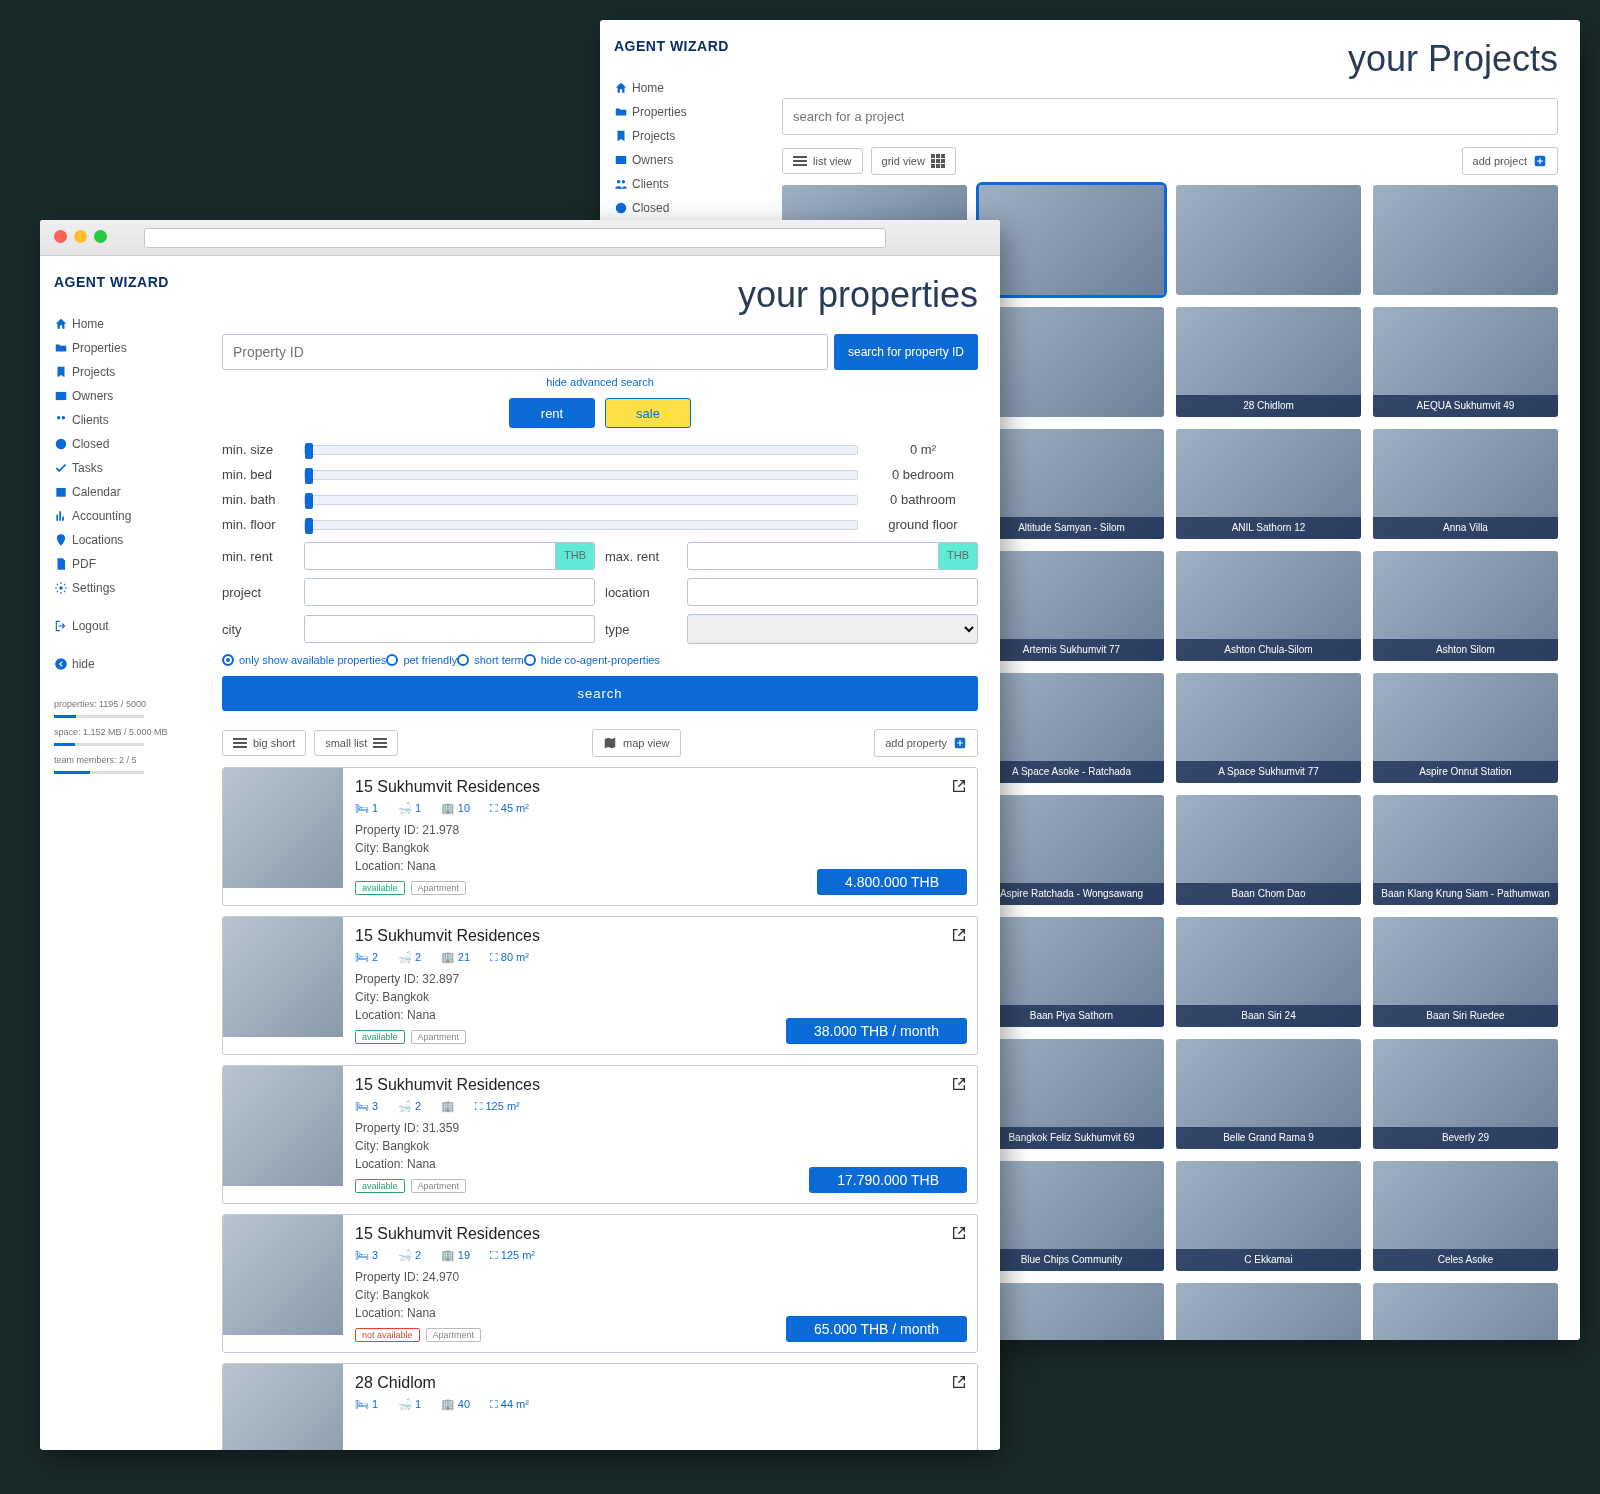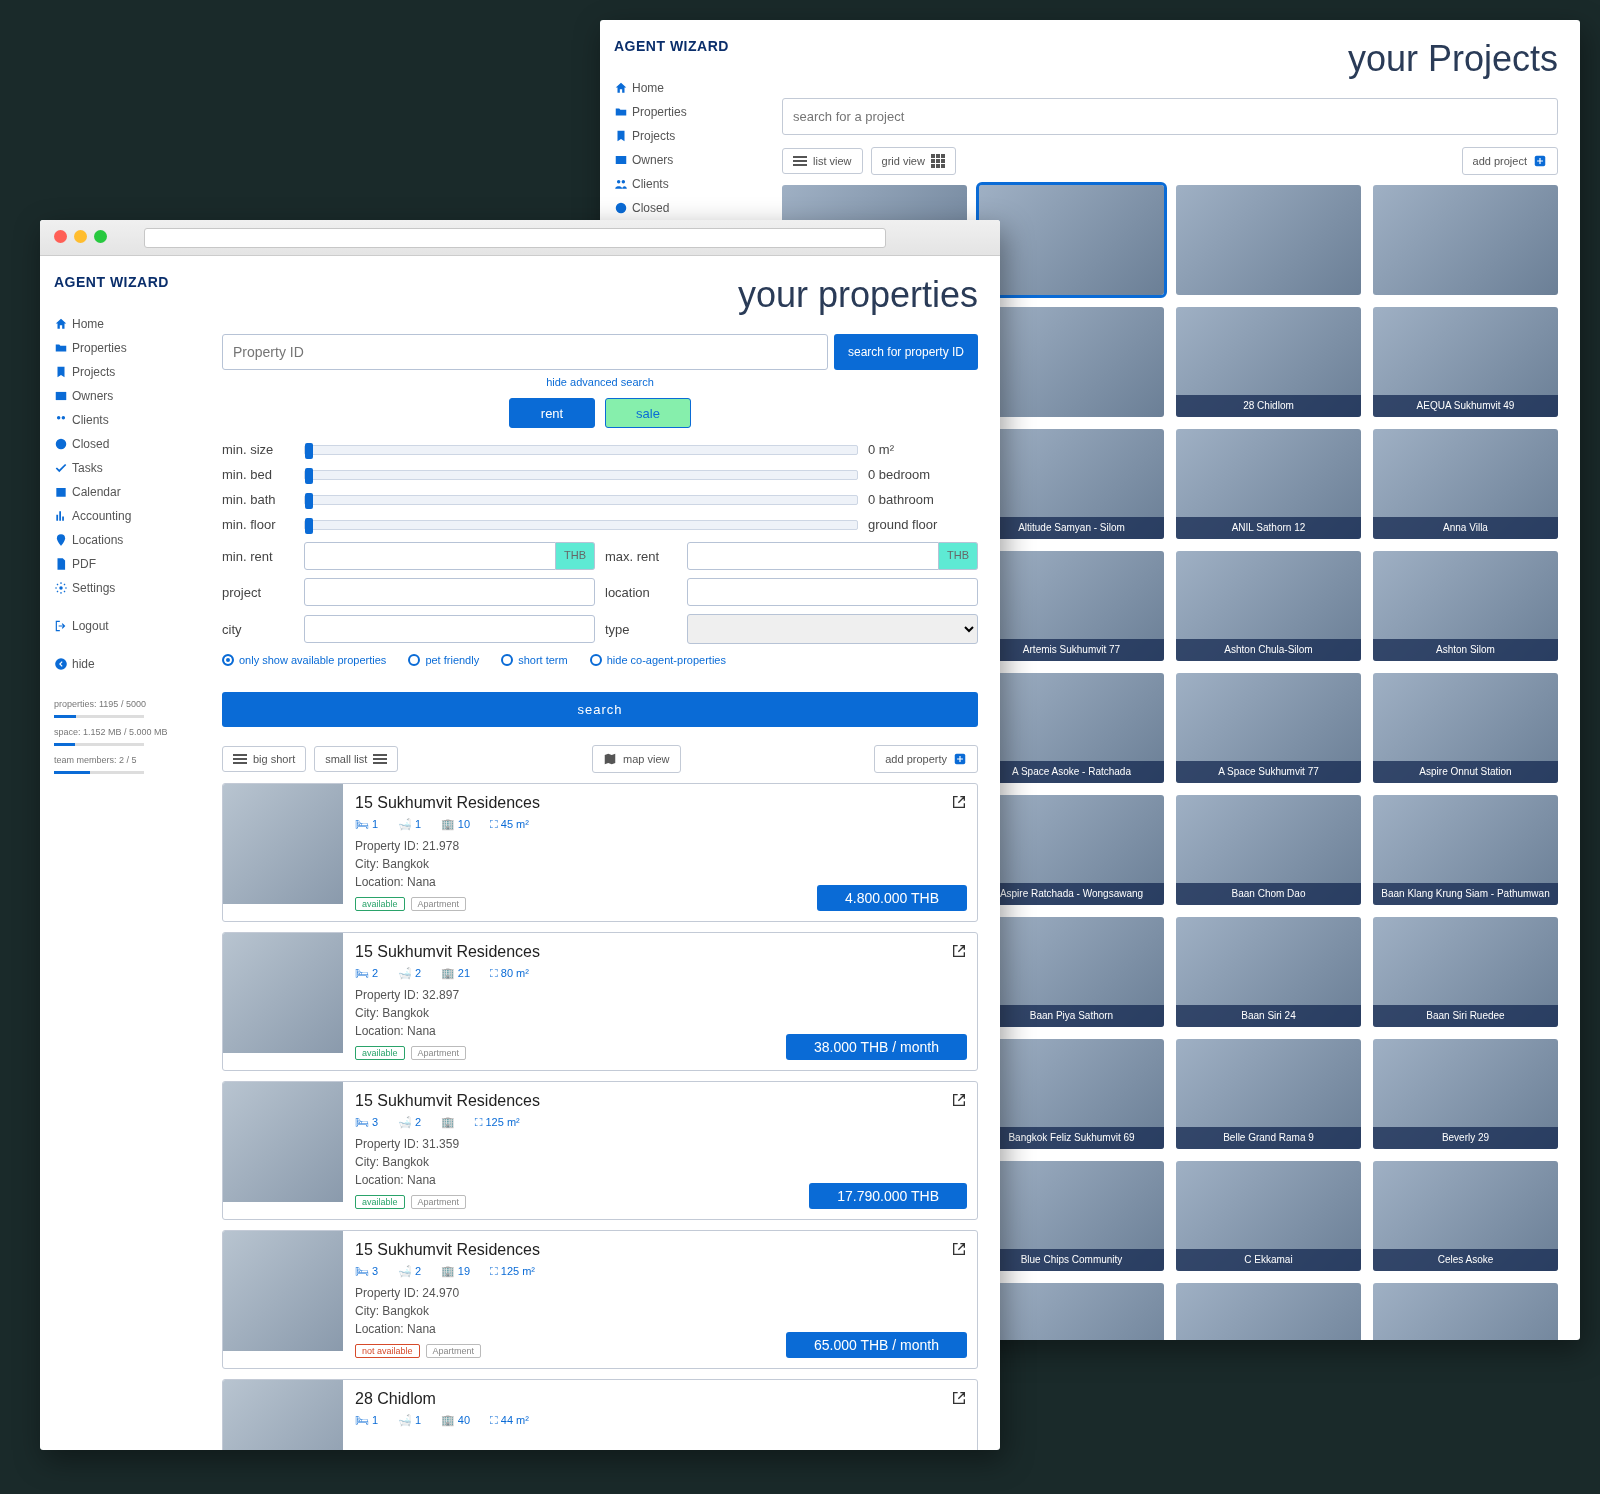--- a/index.html
+++ b/index.html
@@ -22,33 +22,33 @@
 .stats{font-size:9px;color:#777;margin-top:20px;line-height:1.9}
 .stats .bar{height:3px;background:#ddd;margin:2px 0 6px;width:90px}
 .stats .bar i{display:block;height:3px;background:#0a6bd6}
 .main{flex:1;padding:18px 22px;overflow:hidden}
 .page-title{text-align:right;font-size:36px;font-weight:300;color:#2a3b57;margin-bottom:18px}
 .search-row{display:flex;gap:6px;margin-bottom:6px}
 .text-input{flex:1;border:1px solid #b7c3d6;border-radius:3px;padding:9px 10px;font-size:14px;color:#666}
 .btn-primary{background:#0a6bd6;color:#fff;border:none;border-radius:3px;padding:0 14px;font-size:12px;cursor:pointer}
 .link-center{text-align:center;font-size:11px;color:#0a6bd6;margin:4px 0 10px;cursor:pointer}
 .toggle-row{display:flex;justify-content:center;gap:10px;margin-bottom:14px}
-.toggle-btn{width:86px;height:30px;border-radius:3px;font-size:13px;border:1px solid #0a6bd6;background:#86efac;color:#0a6bd6;cursor:pointer}
+.toggle-btn{width:86px;height:30px;border-radius:3px;font-size:13px;border:1px solid #0a6bd6;background:#fde047;color:#0a6bd6;cursor:pointer}
 .toggle-btn.active{background:#0a6bd6;color:#fff}
 .slider-row{display:flex;align-items:center;margin-bottom:10px;font-size:13px;color:#444}
 .slider-row .lbl{width:72px}
 .slider-row .track{flex:1;height:10px;background:#eef2f8;border:1px solid #cdd6e4;border-radius:2px;position:relative;margin:0 10px}
 .slider-row .handle{position:absolute;left:0;top:-3px;width:8px;height:16px;background:#0a6bd6;border-radius:2px}
-.slider-row .val{width:110px;text-align:left}
+.slider-row .val{width:110px;text-align:center}
 .field-grid{display:grid;grid-template-columns:72px 1fr 72px 1fr;gap:8px 10px;align-items:center;font-size:13px;color:#444;margin-bottom:10px}
 .field-grid input,.field-grid select{width:100%;border:1px solid #b7c3d6;border-radius:3px;padding:6px 8px;font-size:12px}
 .unit-wrap{display:flex}
 .unit-wrap input{border-radius:3px 0 0 3px}
 .unit-wrap .u{border:1px solid #b7c3d6;border-left:none;border-radius:0 3px 3px 0;padding:6px 8px;font-size:11px;color:#666;background:#5eead4}
-.check-row{display:flex;gap:22px;font-size:11px;color:#0a6bd6;margin-bottom:26px;flex-wrap:wrap}
+.check-row{display:flex;font-size:11px;color:#0a6bd6;margin-bottom:10px;flex-wrap:wrap}
 .radio{display:flex;align-items:center;gap:5px;cursor:pointer}
 .radio i{width:12px;height:12px;border:2px solid #0a6bd6;border-radius:50%;display:inline-block}
 .radio.on i{background:#0a6bd6;box-shadow:inset 0 0 0 2px #fff}
 .big-search{width:100%;background:#0a6bd6;color:#fff;border:none;border-radius:3px;padding:10px;font-size:13px;letter-spacing:1px;cursor:pointer;margin-bottom:18px}
 .toolbar{display:flex;align-items:center;gap:8px;margin-bottom:10px}
 .tool-btn{border:1px solid #c3cad6;background:#fff;border-radius:3px;padding:6px 10px;font-size:11px;color:#555;display:flex;align-items:center;gap:6px;cursor:pointer}
 .spacer{flex:1}
 .card{border:1px solid #c3cad6;border-radius:3px;display:flex;margin-bottom:10px;overflow:hidden}
 .thumb{width:120px;height:120px;background:linear-gradient(135deg,#b8c4d0,#8a9aac);flex:0 0 120px}
 .card-body{flex:1;padding:10px 12px;position:relative;font-size:12px;color:#555}

